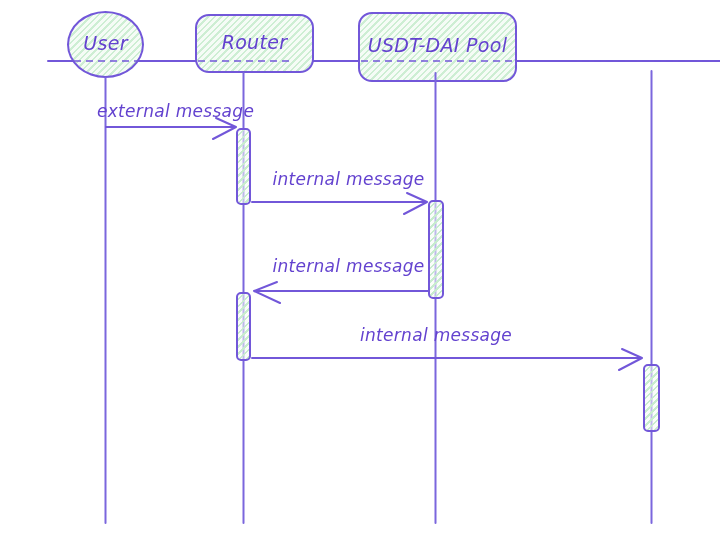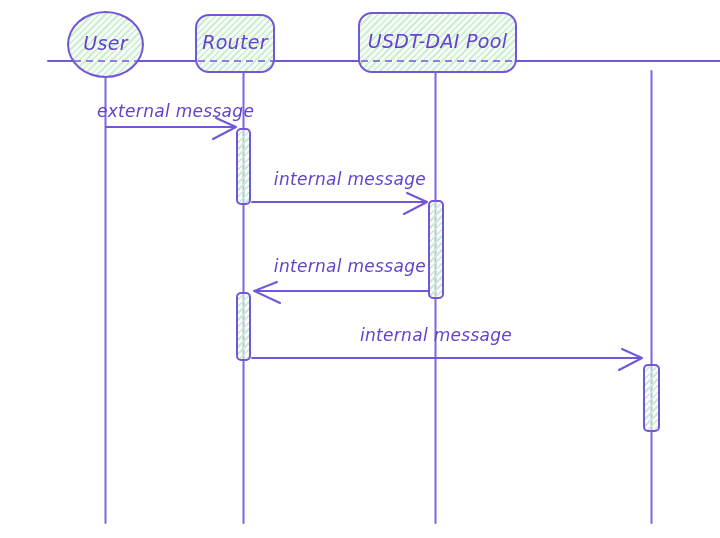--- a/index.html
+++ b/index.html
@@ -39,41 +39,41 @@
     border-radius:5px;
     background:repeating-linear-gradient(135deg,rgba(245,252,246,0.55) 0px,rgba(245,252,246,0.55) 3px,#c7ecce 3px,#c7ecce 4.8px);
     z-index:4;
   }
   .msg-label{
     position:absolute;
     font-style:italic;
     font-size:17px;
     color:#6342cf;
     letter-spacing:0.3px;
-    text-align:right;
+    text-align:center;
     white-space:nowrap;
     z-index:5;
   }
 </style>
 </head>
 <body>
 
 <div class="canvas">
 
   <svg class="layer">
     <line x1="8" y1="61" x2="713" y2="61" stroke="#7257d9" stroke-width="2" stroke-linecap="round"></line>
   </svg>
 
   <div class="participant ellipse" style="left:27px;top:11px;width:77px;height:67px;">
     <span class="plabel">User</span>
   </div>
-  <div class="participant rect" style="left:155px;top:14px;width:80px;height:59px;">
+  <div class="participant rect" style="left:155px;top:14px;width:119px;height:59px;">
     <span class="plabel">Router</span>
   </div>
-  <div class="participant rect" style="left:318px;top:12px;width:159px;height:61px;">
+  <div class="participant rect" style="left:318px;top:12px;width:159px;height:70px;">
     <span class="plabel">USDT-DAI Pool</span>
   </div>
 
   <svg class="layer" style="z-index:3;">
 
     <g stroke="#7257d9" stroke-width="1.6" stroke-dasharray="7 5">
       <line x1="34" y1="61" x2="97" y2="61"></line>
       <line x1="158" y1="61" x2="250" y2="61"></line>
       <line x1="321" y1="61" x2="474" y2="61"></line>
       <line x1="530" y1="61" x2="682" y2="61"></line>

